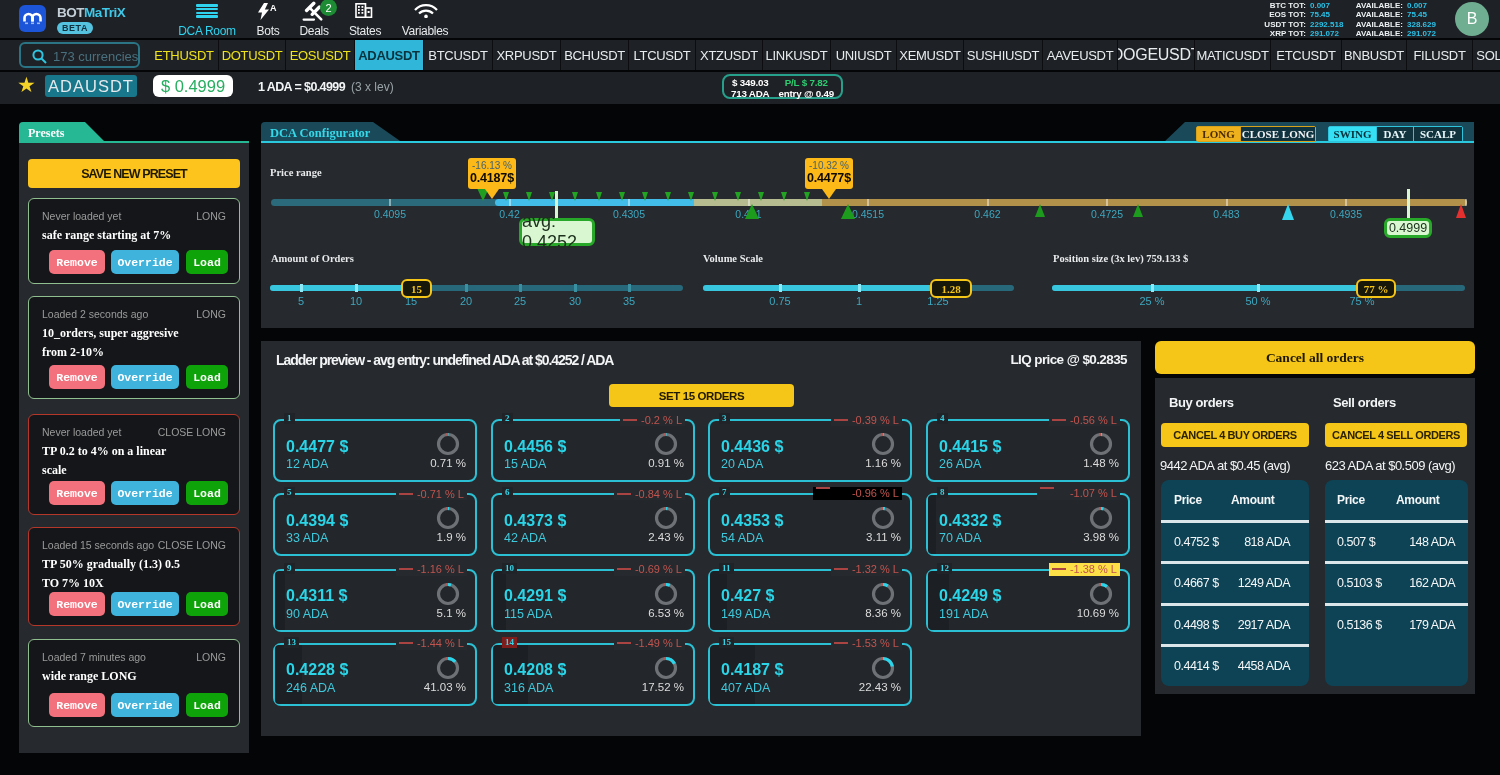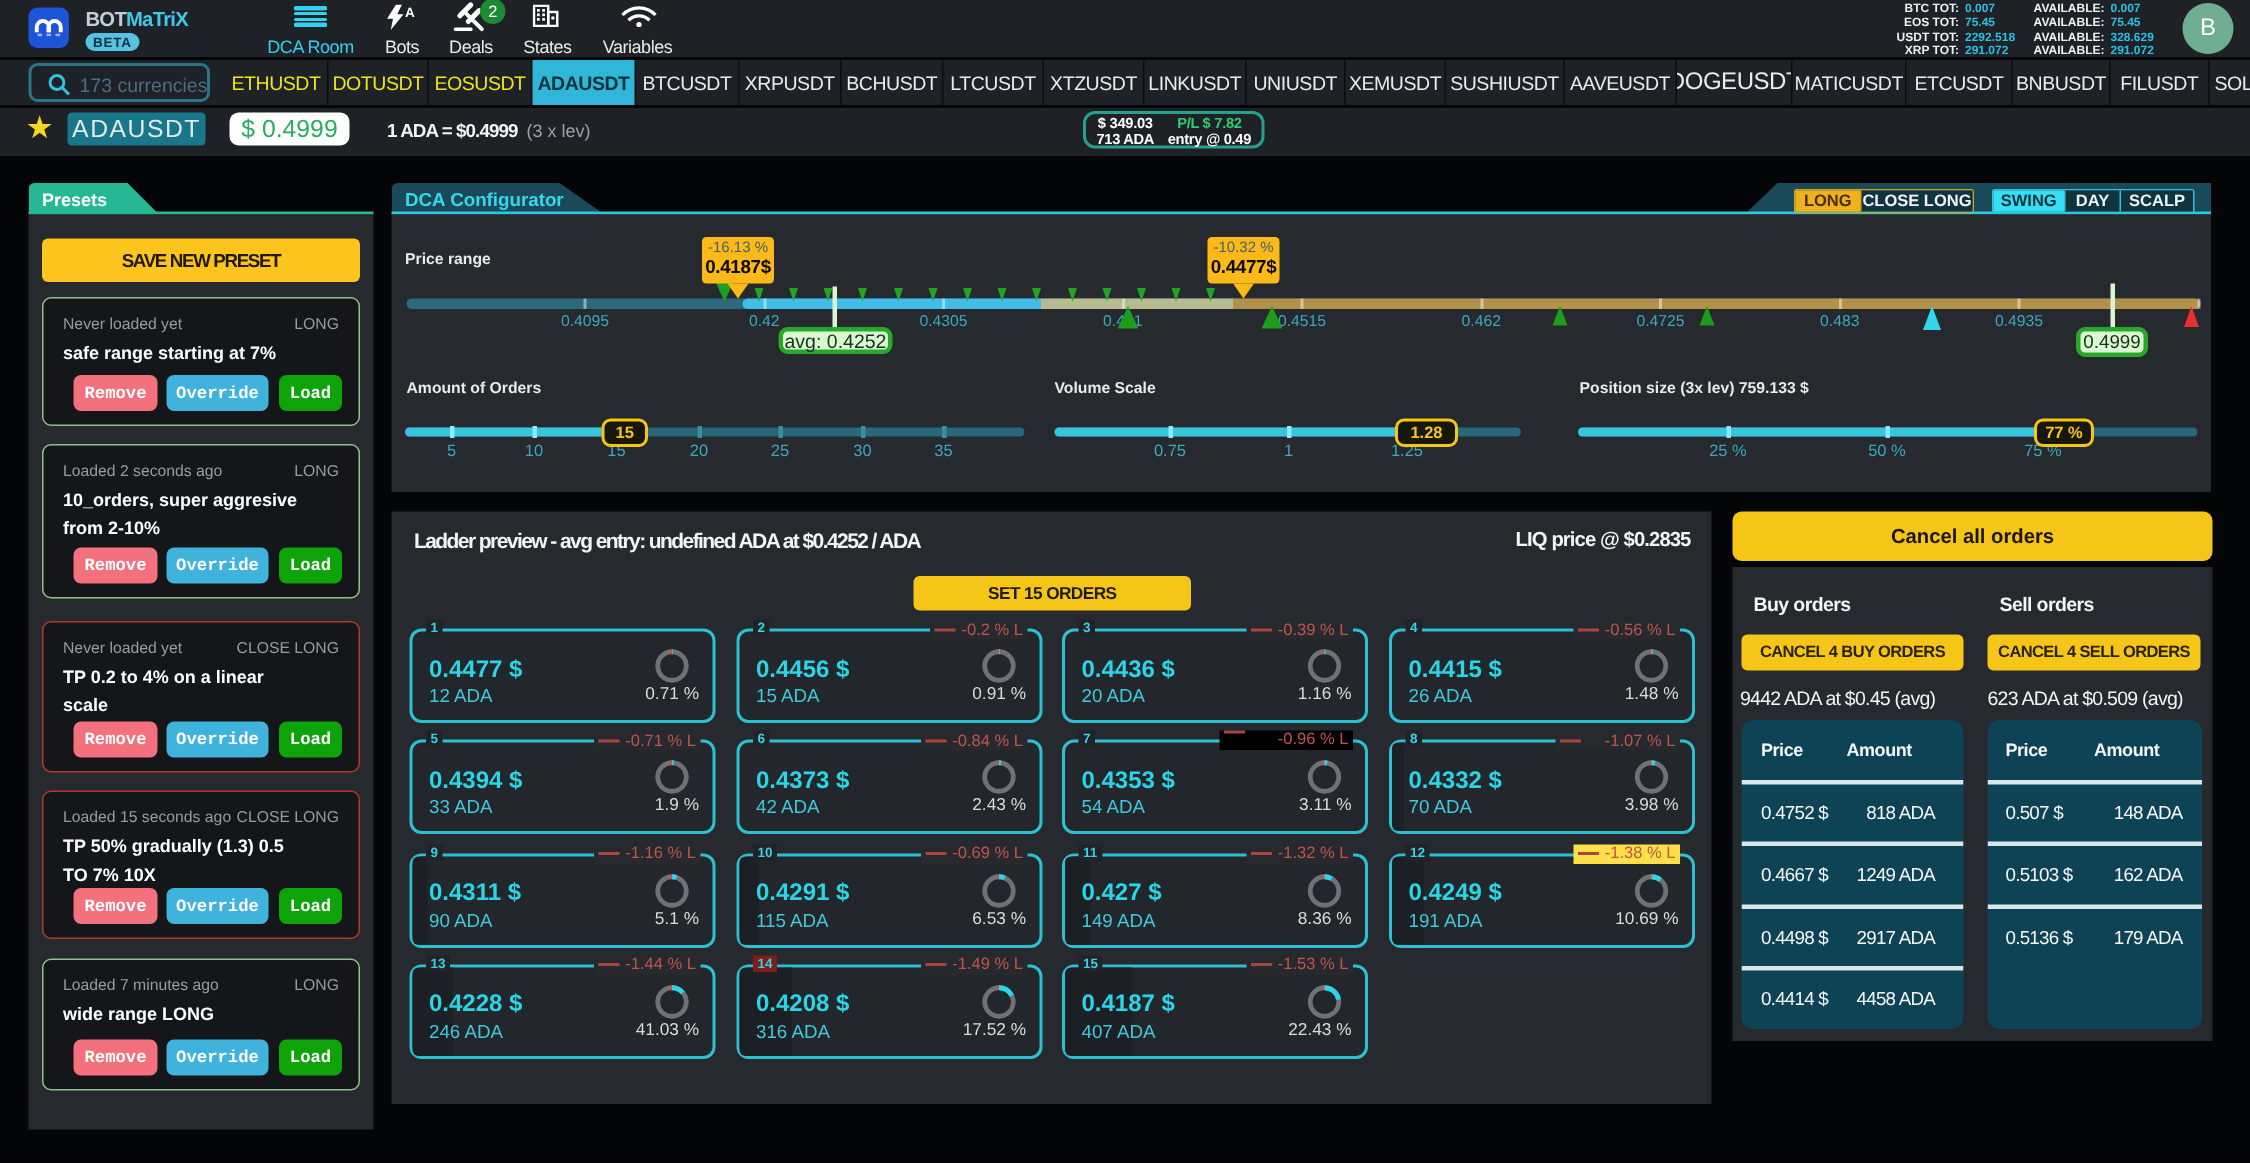--- a/index.html
+++ b/index.html
@@ -1,17 +1,17 @@
 <!DOCTYPE html>
 <html><head><meta charset="utf-8">
 <style>
 *{margin:0;padding:0;box-sizing:border-box}
 html,body{width:1500px;height:775px;overflow:hidden;background:#040506;
   font-family:"Liberation Sans",sans-serif;position:relative}
-.mono{font-family:Liberation Sans, sans-serif}
+.mono{font-family:Liberation Serif, serif}
 .abs{position:absolute}
 .bar{position:absolute;left:0;width:1500px;background:#1e2226}
 .flexc{display:flex;align-items:center;justify-content:center}
 </style></head><body>
 
 <div class="bar" style="top:0;height:38px"></div>
 <div class="abs" style="left:19px;top:5px;width:27px;height:27px;background:#1c55d8;border-radius:6px">
 <svg width="27" height="27" viewBox="0 0 27 27">
 <path d="M5.5 16.5 v-3.4 a4.1 4.1 0 0 1 8.2 0 v3.4" fill="none" stroke="#fff" stroke-width="2.6"></path>
 <path d="M13.3 16.5 v-3.4 a4.1 4.1 0 0 1 8.2 0 v3.4" fill="none" stroke="#fff" stroke-width="2.6"></path>
@@ -250,21 +250,21 @@
 <div style="position:absolute;left:758.0px;top:191.5px;width:0;height:0;border-left:3.8px solid transparent;border-right:3.8px solid transparent;border-top:9.5px solid #22a322;z-index:4"></div>
 <div style="position:absolute;left:781.1px;top:191.5px;width:0;height:0;border-left:3.8px solid transparent;border-right:3.8px solid transparent;border-top:9.5px solid #22a322;z-index:4"></div>
 <div style="position:absolute;left:804.3px;top:191.5px;width:0;height:0;border-left:3.8px solid transparent;border-right:3.8px solid transparent;border-top:9.5px solid #22a322;z-index:4"></div>
 <div style="position:absolute;left:744.5px;top:203.5px;width:0;height:0;border-left:7.5px solid transparent;border-right:7.5px solid transparent;border-bottom:15.0px solid #1c9b1c;z-index:6"></div>
 <div style="position:absolute;left:840.5px;top:203.5px;width:0;height:0;border-left:7.5px solid transparent;border-right:7.5px solid transparent;border-bottom:15.0px solid #1c9b1c;z-index:6"></div>
 <div style="position:absolute;left:1034.5px;top:203.5px;width:0;height:0;border-left:5.5px solid transparent;border-right:5.5px solid transparent;border-bottom:13.0px solid #1c9b1c;z-index:6"></div>
 <div style="position:absolute;left:1132.5px;top:203.5px;width:0;height:0;border-left:5.5px solid transparent;border-right:5.5px solid transparent;border-bottom:13.0px solid #1c9b1c;z-index:6"></div>
 <div style="position:absolute;left:1281.5px;top:203.5px;width:0;height:0;border-left:6.5px solid transparent;border-right:6.5px solid transparent;border-bottom:16.0px solid #35d5ee;z-index:6"></div>
 <div style="position:absolute;left:1455.5px;top:203.5px;width:0;height:0;border-left:5.5px solid transparent;border-right:5.5px solid transparent;border-bottom:14.0px solid #e53030;z-index:6"></div>
 <div class="abs" style="left:555px;top:191px;width:2.5px;height:27px;background:#d9f5d2;z-index:7"></div>
-<div class="abs flexc" style="left:519px;top:218px;width:76px;height:18px;background:#d9f8d2;border:3px solid #28a828;border-radius:6px;font-size:13px;color:#1c301c;z-index:7">avg: 0.4252</div>
+<div class="abs flexc" style="left:519px;top:218px;width:76px;height:28px;background:#d9f8d2;border:3px solid #28a828;border-radius:6px;font-size:18px;color:#1c301c;z-index:7">avg: 0.4252</div>
 <div class="abs" style="left:1407px;top:189px;width:2.5px;height:29px;background:#d9f5d2;z-index:7"></div>
 <div class="abs flexc" style="left:1384px;top:218px;width:48px;height:20px;background:#d9f8d2;border:3px solid #28a828;border-radius:6px;font-size:12.5px;color:#1c301c;z-index:7">0.4999</div>
 <div class="abs" style="left:468px;top:158px;width:48px;height:31px;background:#fcb918;border-radius:3px;text-align:center;z-index:8">
 <div style="font-size:10px;color:#47626d;margin-top:2px">-16.13 %</div>
 <div style="font-size:12.5px;font-weight:bold;color:#0e0a00;margin-top:0px;letter-spacing:-.2px">0.4187$</div>
   </div>
 <div style="position:absolute;left:485.0px;top:188.5px;width:0;height:0;border-left:7.0px solid transparent;border-right:7.0px solid transparent;border-top:10.0px solid #fcb918;z-index:8"></div>
 <div class="abs" style="left:805px;top:158px;width:48px;height:31px;background:#fcb918;border-radius:3px;text-align:center;z-index:8">
 <div style="font-size:10px;color:#47626d;margin-top:2px">-10.32 %</div>
 <div style="font-size:12.5px;font-weight:bold;color:#0e0a00;margin-top:0px;letter-spacing:-.2px">0.4477$</div>
@@ -414,21 +414,21 @@
 <svg style="position:absolute;left:160px;top:10px" width="26" height="26" viewBox="0 0 26 26">
 <circle cx="13" cy="13" r="9.5" fill="none" stroke="#6e7276" stroke-width="3.2"></circle>
 <rect x="11.2" y="2.1" width="1.7" height="2.8" fill="#c0544f"></rect>
 <path d="M13 3.5 A9.5 9.5 0 0 1 14.84 3.68" fill="none" stroke="#29d6ec" stroke-width="3.2"></path>
     </svg>
 <div style="position:absolute;right:9px;top:36px;font-size:11.5px;color:#dcdcdc">3.11 %</div>
 </div>
 <div class="abs" style="left:926px;top:493px;width:204px;height:63px;border:2px solid #2bc0d4;border-radius:8px;background:#23262a">
 <div style="position:absolute;left:0;top:0;bottom:0;width:8px;background:#1c1f23;border-radius:4px 0 0 4px"></div>
 <div class="mono" style="position:absolute;left:9px;top:-8px;font-size:9px;font-weight:bold;color:#35d3e5;background:#202327;padding:0 3px;line-height:11px;z-index:2">8</div>
-<div style="position:absolute;top:-8px;right:8px;display:flex;align-items:center;gap:16px;background:#26292d;padding:0 3px;height:13px;z-index:2">
+<div style="position:absolute;top:-8px;right:8px;display:flex;gap:16px;background:#26292d;padding:0 3px;height:13px;z-index:2">
       <div style="width:14px;height:2px;background:#a94442"></div>
       <span style="font-size:11px;color:#c0544f">-1.07 % L</span>
     </div>
 <div style="position:absolute;left:11px;top:16.5px;font-size:16px;font-weight:bold;color:#2ad5e8;z-index:1">0.4332 $</div>
 <div style="position:absolute;left:11px;top:36px;font-size:12.5px;color:#3fc9dc;z-index:1">70 ADA</div>
 <svg style="position:absolute;left:160px;top:10px" width="26" height="26" viewBox="0 0 26 26">
 <circle cx="13" cy="13" r="9.5" fill="none" stroke="#6e7276" stroke-width="3.2"></circle>
 <rect x="11.2" y="2.1" width="1.7" height="2.8" fill="#c0544f"></rect>
 <path d="M13 3.5 A9.5 9.5 0 0 1 15.35 3.80" fill="none" stroke="#29d6ec" stroke-width="3.2"></path>
     </svg>

